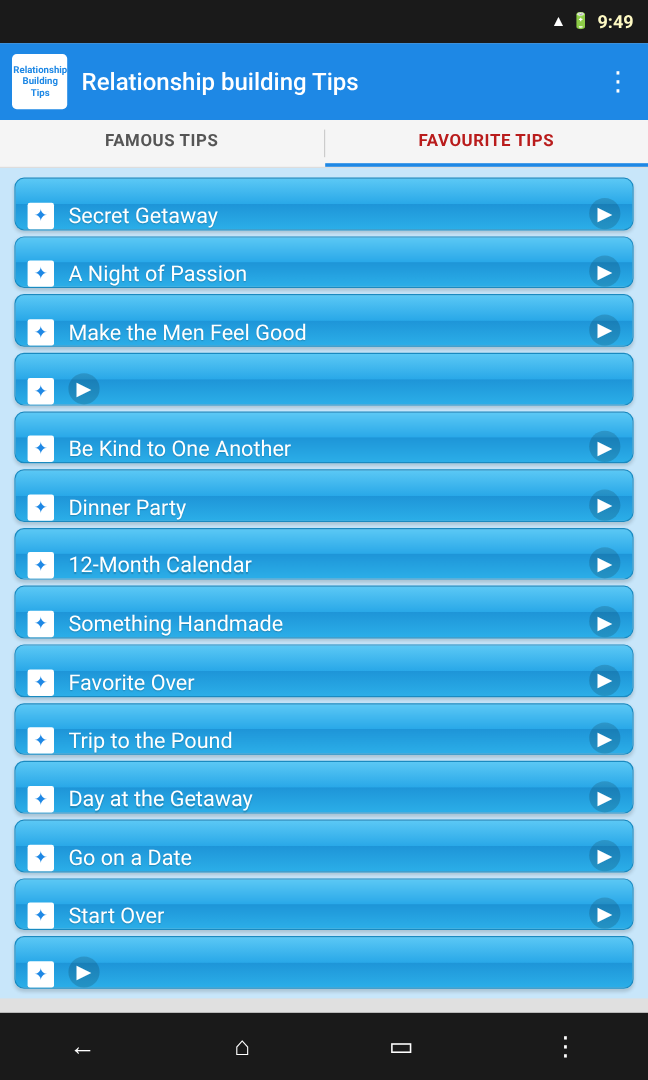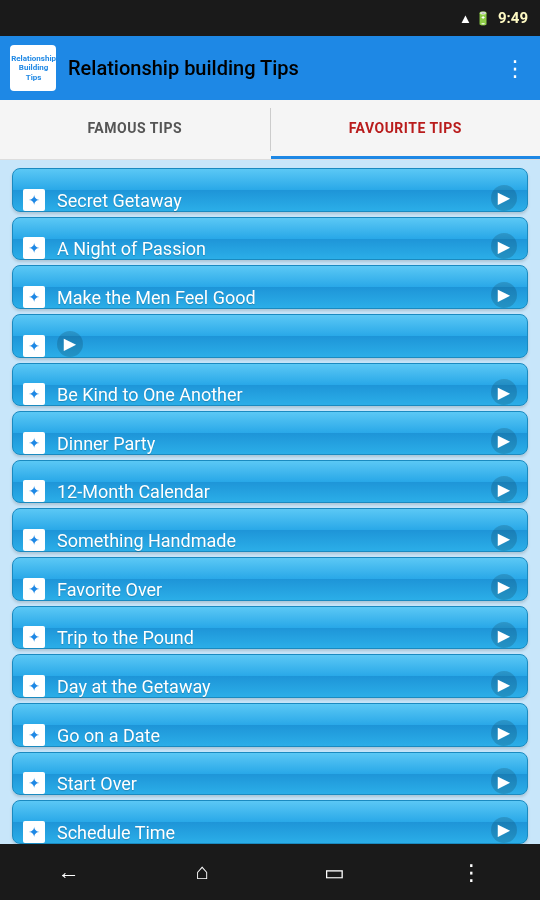--- a/index.html
+++ b/index.html
@@ -59,35 +59,35 @@
       justify-content: flex-end;
       font-size: 10px;
       color: #1e88e5;
       font-weight: bold;
       text-align: center;
       line-height: 1.1;
       flex-shrink: 0;
     }
     .app-title {
       flex: 1;
-      color: #000000;
+      color: #ffffff;
       font-size: 20px;
       font-weight: 500;
     }
     .more-icon {
       color: white;
       font-size: 22px;
       cursor: pointer;
       padding: 4px;
     }
 
     
     .tab-bar {
       width: 540px;
-      height: 60px;
+      height: 40px;
       background: #f5f5f5;
       display: flex;
       align-items: stretch;
       border-bottom: 1px solid #ddd;
     }
     .tab {
       flex: 1;
       display: flex;
       align-items: center;
       justify-content: center;
@@ -281,21 +281,20 @@
       <span class="item-label">Go on a Date</span>
       <div class="arrow-icon">▶</div>
     </div>
     <div class="list-item">
       <div class="puzzle"></div>
       <span class="item-label">Start Over</span>
       <div class="arrow-icon">▶</div>
     </div>
     <div class="list-item">
       <div class="puzzle"></div>
-      <span class="item-label">Schedule Time</span>
       <div class="arrow-icon">▶</div>
     </div>
   </div>
 
 <div class="bottom-nav">
   <span class="nav-btn">←</span>
   <span class="nav-btn">⌂</span>
   <span class="nav-btn">▭</span>
   <span class="nav-btn">⋮</span>
 </div>

